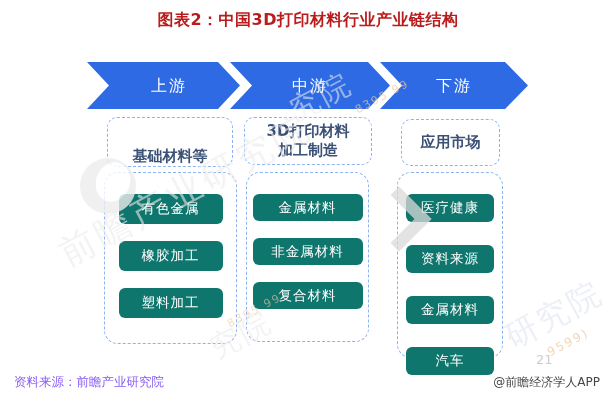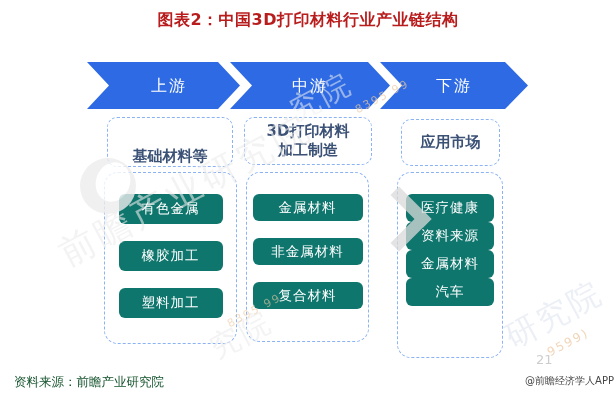--- a/index.html
+++ b/index.html
@@ -30,26 +30,26 @@
   }
   .btn{
     background:#0f766e;color:#ffffff;border-radius:6px;
     display:flex;align-items:center;justify-content:center;
     font-size:13.5px;letter-spacing:1px;flex:none;
   }
   .c1 .btn{width:104px;height:30px;}
   .c2 .btn{width:110px;height:27px;}
   .c3 .btn{width:88px;height:28px;}
   .c1, .c2{padding-top:21px;gap:17px;}
-  .c3{padding-top:21px;gap:0;}
+  .c3{padding-top:21px;gap:23px;}
   .footer-source{
-    position:absolute;left:14px;top:374px;font-size:12.5px;color:#14532d;z-index:2;
+    position:absolute;left:14px;top:374px;font-size:12.5px;color:#8b5cf6;z-index:2;
   }
   .footer-credit{
-    position:absolute;right:2px;top:374px;font-size:10px;color:#454545;z-index:2;
+    position:absolute;right:16px;top:374px;font-size:12px;color:#454545;z-index:2;
   }
   
   .wm{position:absolute;z-index:3;pointer-events:none;white-space:nowrap;
       transform:rotate(-28deg);transform-origin:left center;}
   .wm-brand{left:62px;top:232px;font-size:36px;color:#ececec;opacity:.6;letter-spacing:4px;}
   .wm-frag-top{left:292px;top:92px;font-size:30px;color:#f0f0f0;opacity:.55;letter-spacing:3px;}
   .wm-frag-bl{left:212px;top:330px;font-size:30px;color:#ececec;opacity:.6;letter-spacing:3px;}
   .wm-frag-br{left:508px;top:318px;font-size:32px;color:#e9edf4;opacity:.85;letter-spacing:3px;}
   .wm-digits-1{left:356px;top:104px;font-size:11px;color:#edc9a2;opacity:.7;letter-spacing:2px;}
   .wm-digits-2{left:548px;top:346px;font-size:12px;color:#edc9a2;opacity:.75;letter-spacing:2px;}

